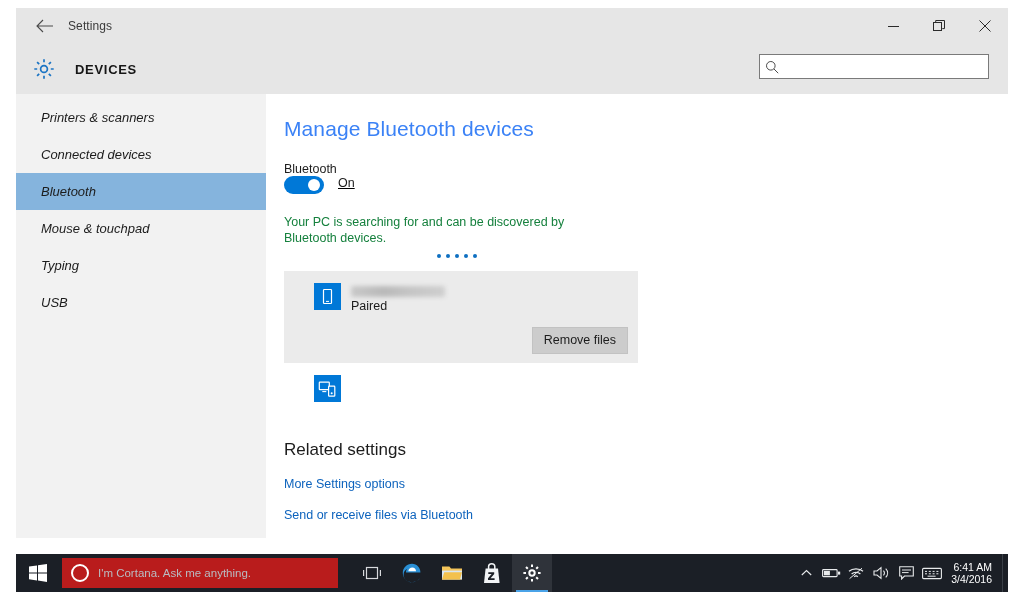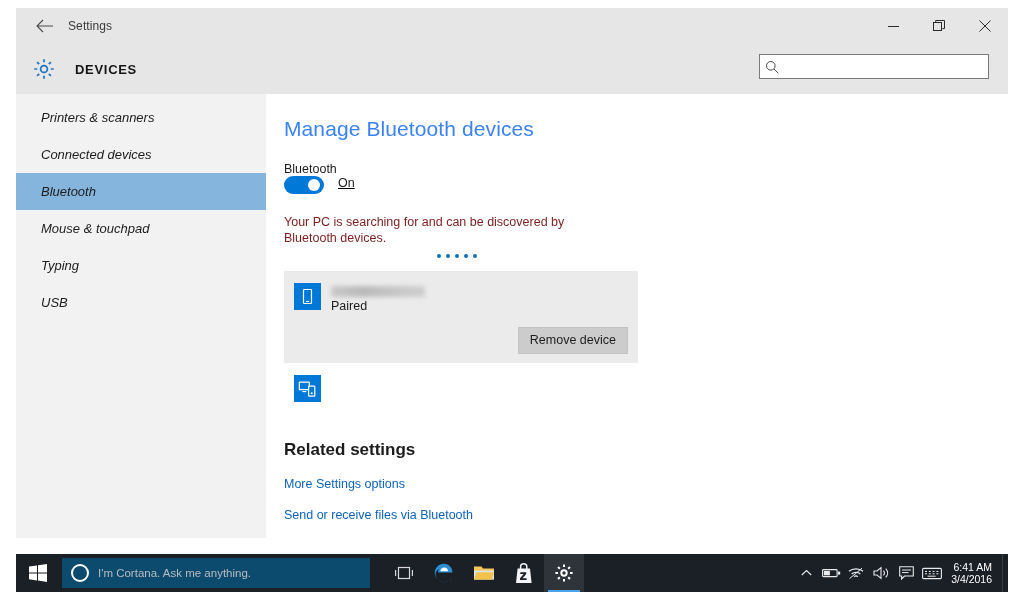--- a/index.html
+++ b/index.html
@@ -208,21 +208,21 @@
     right: 4px;
   }
   .toggle-state {
     font-size: 12.5px;
     color: #1c1c1c;
     margin-left: 14px;
   }
 
   .status-text {
     font-size: 12.5px;
-    color: #7f1d1d;
+    color: #15803d;
     margin-top: 20px;
     line-height: 16px;
     width: 320px;
   }
   .dots {
     margin-top: 8px;
     width: 345px;
     display: flex;
     justify-content: center;
     gap: 5px;
@@ -236,21 +236,21 @@
 
   
   .device-list { margin-top: 13px; }
   .device-card {
     width: 354px;
     box-sizing: border-box;
     padding: 12px 10px 10px 10px;
     position: relative;
   }
   .device-card.selected { background: #ebebeb; height: 92px; }
-  .device-head { display: flex; align-items: flex-start; }
+  .device-head { display: flex; align-items: flex-start; margin-left: 20px; }
   .device-icon {
     width: 27px; height: 27px;
     background: #0078d7;
     flex: 0 0 auto;
     display: flex;
     align-items: center;
     justify-content: center;
   }
   .device-text { margin-left: 10px; padding-top: 1px; }
   .device-name {
@@ -281,21 +281,21 @@
     border: 1px solid #c2c2c2;
     color: #1c1c1c;
     font-family: "Liberation Sans", sans-serif;
     font-size: 12.5px;
     padding: 5px 11px 6px 11px;
     line-height: 14px;
   }
 
   .related-h2 {
     font-size: 17px;
-    font-weight: bold;
+    font-weight: normal;
     color: #1c1c1c;
     margin: 28px 0 0 0;
   }
   .link {
     display: block;
     font-size: 12.5px;
     color: #0d63bd;
     text-decoration: none;
     margin-top: 17px;
   }
@@ -309,23 +309,23 @@
     height: 38px;
     background: #1b1f26;
     display: flex;
     align-items: center;
   }
   .start-btn {
     width: 44px; height: 38px;
     display: flex; align-items: center; justify-content: center;
   }
   .cortana {
-    width: 308px;
+    width: 276px;
     height: 30px;
-    background: #0c4a6e;
+    background: #b91c1c;
     display: flex;
     align-items: center;
     margin-left: 2px;
   }
   .cortana-circle {
     width: 18px; height: 18px;
     border-radius: 50%;
     border: 2px solid #ffffff;
     margin-left: 9px;
     flex: 0 0 auto;
@@ -486,21 +486,21 @@
                 <svg width="17" height="17" viewBox="0 0 17 17" aria-hidden="true">
                   <rect x="4.5" y="1.5" width="8" height="14" rx="0.8" fill="none" stroke="#ffffff" stroke-width="1.2"></rect>
                   <path d="M7 13.4 L10 13.4" stroke="#ffffff" stroke-width="1"></path>
                 </svg>
               </div>
               <div class="device-text">
                 <div class="device-name redacted"></div>
                 <div class="device-sub">Paired</div>
               </div>
             </div>
-            <button class="remove-btn">Remove device</button>
+            <button class="remove-btn">Remove files</button>
           </div>
 
           <div class="device-card">
             <div class="device-head">
               <div class="device-icon">
                 <svg width="19" height="19" viewBox="0 0 19 19" aria-hidden="true">
                   <rect x="1.3" y="3.2" width="10" height="7.4" rx="0.6" fill="none" stroke="#ffffff" stroke-width="1.2"></rect>
                   <path d="M4.3 12.6 L8.3 12.6" stroke="#ffffff" stroke-width="1.1"></path>
                   <rect x="10.6" y="7.2" width="6.2" height="10" rx="0.7" fill="#0078d7" stroke="#ffffff" stroke-width="1.2"></rect>
                   <circle cx="13.7" cy="14.3" r="1" fill="#ffffff"></circle>

